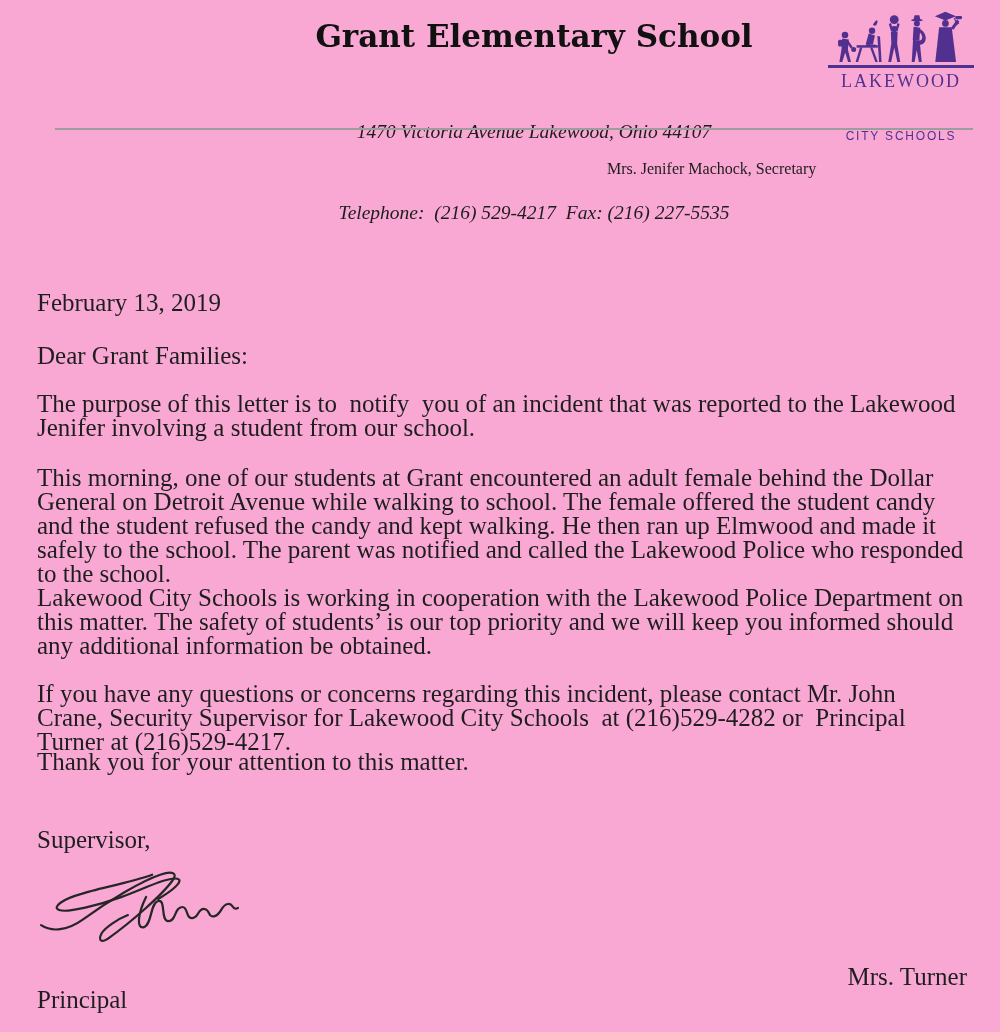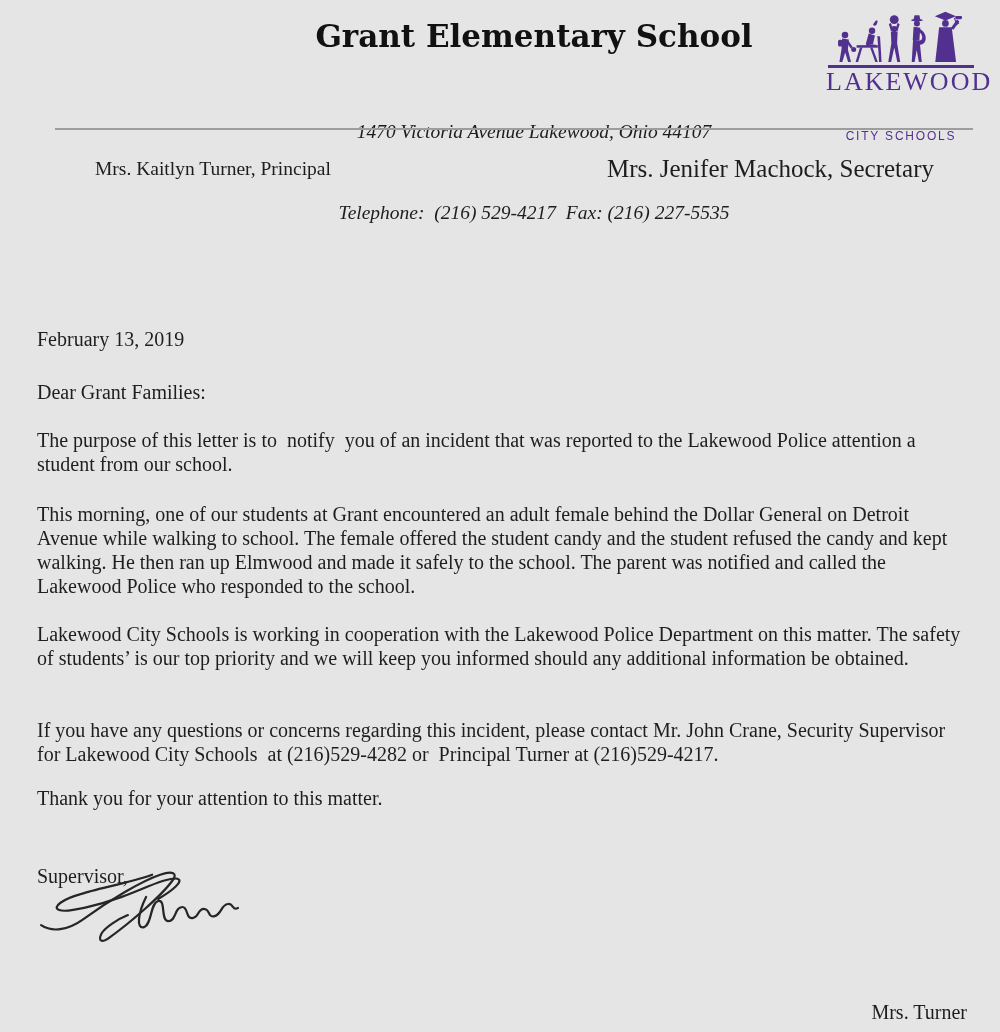--- a/index.html
+++ b/index.html
@@ -1,20 +1,20 @@
 <!DOCTYPE html>
 <html><head>
 <meta charset="utf-8">
 <style>
   html, body { margin: 0; padding: 0; background: #ffffff; }
   .page {
     position: relative;
     width: 1000px;
     height: 1032px;
-    background: #e5e5e5;
+    background: #f9a8d4;
     font-family: "Liberation Serif", "DejaVu Serif", serif;
     color: #1d1d1d;
     overflow: hidden;
   }
 
   
   .header-text {
     position: absolute;
     left: 68px; right: 0; top: 0;
     text-align: center;
@@ -43,21 +43,21 @@
     position: absolute;
     top: 8px; right: 24px;
     width: 150px;
     text-align: center;
     color: #523090;
   }
   .logo-figures svg { display: block; margin: 0 auto; }
   .logo-rule { height: 2.5px; background: #523090; margin: 1px 2px 2px 2px; }
   .logo-line1 {
     font-family: "Liberation Serif", serif;
-    font-size: 26px; line-height: 23px; letter-spacing: 2px;
+    font-size: 18px; line-height: 23px; letter-spacing: 2px;
   }
   .logo-line2 {
     font-family: Liberation Sans, sans-serif;
     font-size: 12px; line-height: 17px; letter-spacing: 1.8px; margin-top: 35px;
   }
 
   .header-divider {
     position: absolute;
     left: 55px; top: 128px;
     width: 918px; height: 2px;
@@ -65,33 +65,32 @@
   }
 
   .staff-principal {
     position: absolute;
     left: 95px; top: 157px;
     font-size: 19.5px; line-height: 24px;
   }
   .staff-secretary {
     position: absolute;
     left: 607px; top: 157px;
-    font-size: 25px; line-height: 24px;
+    font-size: 16px; line-height: 24px;
   }
 
   
   .body-block {
     position: absolute;
     left: 37px;
     width: 930px;
-    font-size: 20px;
+    font-size: 25px;
     line-height: 24px;
     white-space: pre-wrap;
     color: #1e1e1e;
-    margin-top: 36px;
   }
   .b-date       { top: 291px; }
   .b-salutation { top: 344px; }
   .b-p1         { top: 392px; }
   .b-p2         { top: 466px; }
   .b-p3         { top: 586px; }
   .b-p4         { top: 682px; }
   .b-thanks     { top: 750px; }
   .b-sincerely  { top: 828px; }
   .b-signame    { top: 965px; line-height: 23px; text-align: right; }
@@ -158,37 +157,37 @@
         </g>
       </svg>
     </div>
     <div class="logo-rule"></div>
     <div class="logo-line1">LAKEWOOD</div>
     <div class="logo-line2">CITY SCHOOLS</div>
   </div>
 
   <div class="header-divider"></div>
 
-  <div class="staff-principal">Mrs. Kaitlyn Turner, Principal</div>
   <div class="staff-secretary">Mrs. Jenifer Machock, Secretary</div>
 
   <div class="body-block b-date">February 13, 2019</div>
   <div class="body-block b-salutation">Dear Grant Families:</div>
-  <div class="body-block b-p1">The purpose of this letter is to  notify  you of an incident that was reported to the Lakewood Police attention a student from our school.</div>
+  <div class="body-block b-p1">The purpose of this letter is to  notify  you of an incident that was reported to the Lakewood Jenifer involving a student from our school.</div>
   <div class="body-block b-p2">This morning, one of our students at Grant encountered an adult female behind the Dollar General on Detroit Avenue while walking to school. The female offered the student candy and the student refused the candy and kept walking. He then ran up Elmwood and made it safely to the school. The parent was notified and called the Lakewood Police who responded to the school.</div>
   <div class="body-block b-p3">Lakewood City Schools is working in cooperation with the Lakewood Police Department on this matter. The safety of students’ is our top priority and we will keep you informed should any additional information be obtained.</div>
   <div class="body-block b-p4">If you have any questions or concerns regarding this incident, please contact Mr. John Crane, Security Supervisor for Lakewood City Schools  at (216)529-4282 or  Principal Turner at (216)529-4217.</div>
   <div class="body-block b-thanks">Thank you for your attention to this matter.</div>
   <div class="body-block b-sincerely">Supervisor,</div>
 
   <div class="signature">
     <svg viewBox="0 0 210 78" width="212" height="80" aria-hidden="true">
       <g fill="none" stroke="#262626" stroke-width="2.2" stroke-linecap="round">
         <path d="M118,8 C96,16 62,22 48,27 C30,32 18,40 26,43 C34,46 66,38 88,30 C112,21 134,10 143,12 C150,14 138,24 124,32"></path>
         <path d="M8,58 C20,66 36,62 50,52 C76,33 108,14 126,8 C138,4 144,6 138,14 C128,28 96,56 76,70 C68,76 64,74 68,66 C72,60 84,52 94,48"></path>
         <path d="M112,30 C104,46 102,62 110,60 C118,57 116,36 124,34 C132,32 126,54 134,54 C142,54 140,40 148,40 C154,40 151,52 158,51 C165,50 163,41 170,42 C176,43 173,51 180,49 C187,47 186,38 193,37 C199,36 197,44 203,41"></path>
       </g>
     </svg>
   </div>
 
   <div class="body-block b-signame">Mrs. Turner</div>
+  <div class="body-block b-sigtitle">Principal</div>
 
 </div>
 
 </body></html>

